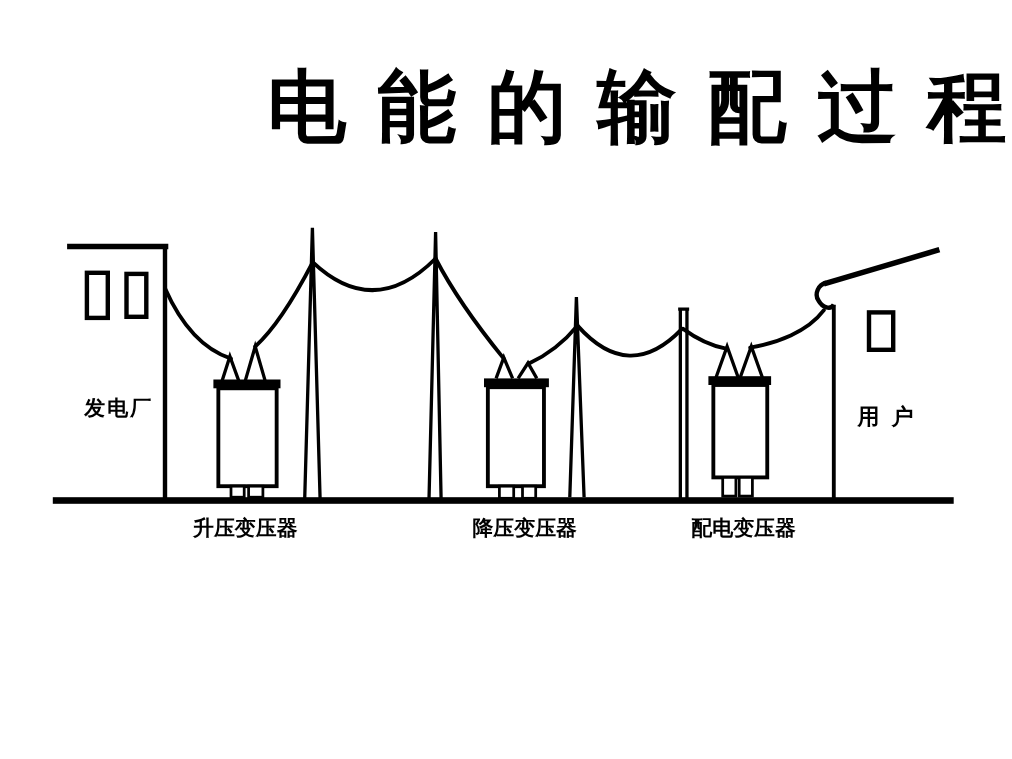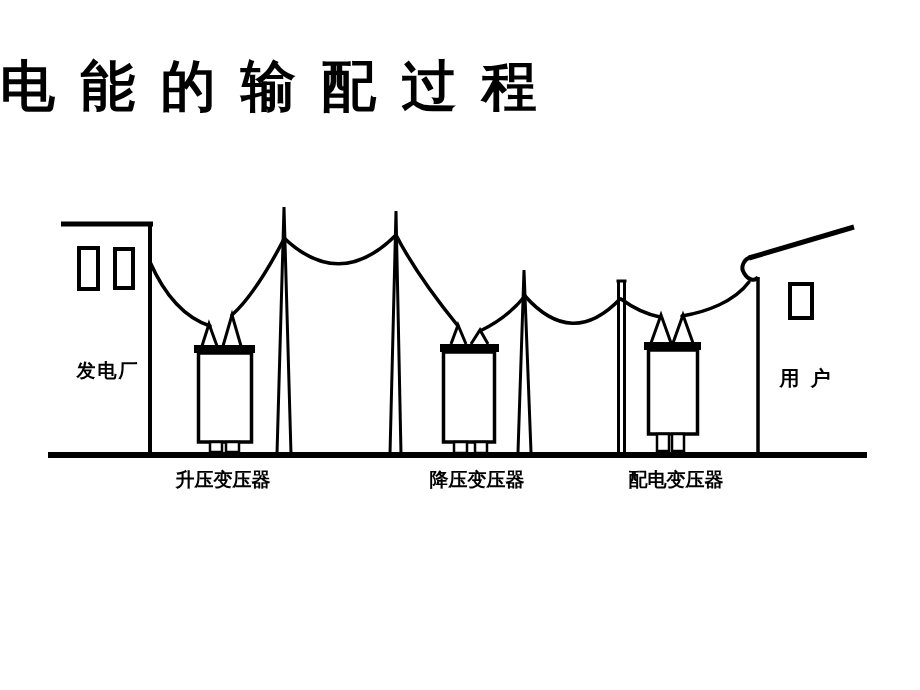--- a/index.html
+++ b/index.html
@@ -5,24 +5,24 @@
   html,body{margin:0;padding:0;background:#ffffff;}
   .slide{
     position:relative;
     width:920px;height:690px;
     background:#ffffff;
     overflow:hidden;
     font-family:"DejaVu Sans","Liberation Sans",sans-serif;
   }
   .title{
     position:absolute;top:50px;left:0;width:100%;
-    text-align:left;
-    font-family:Liberation Sans, sans-serif;
+    text-align:right;
+    font-family:Liberation Serif, serif;
     font-weight:bold;
-    font-size:55px;
+    font-size:72px;
     letter-spacing:5px;
     color:#000;
     white-space:pre;
   }
   svg.diagram{position:absolute;left:0;top:0;}
   svg text{
     font-family:"DejaVu Sans","Liberation Sans",sans-serif;
     font-weight:bold;
     fill:#000;
   }

